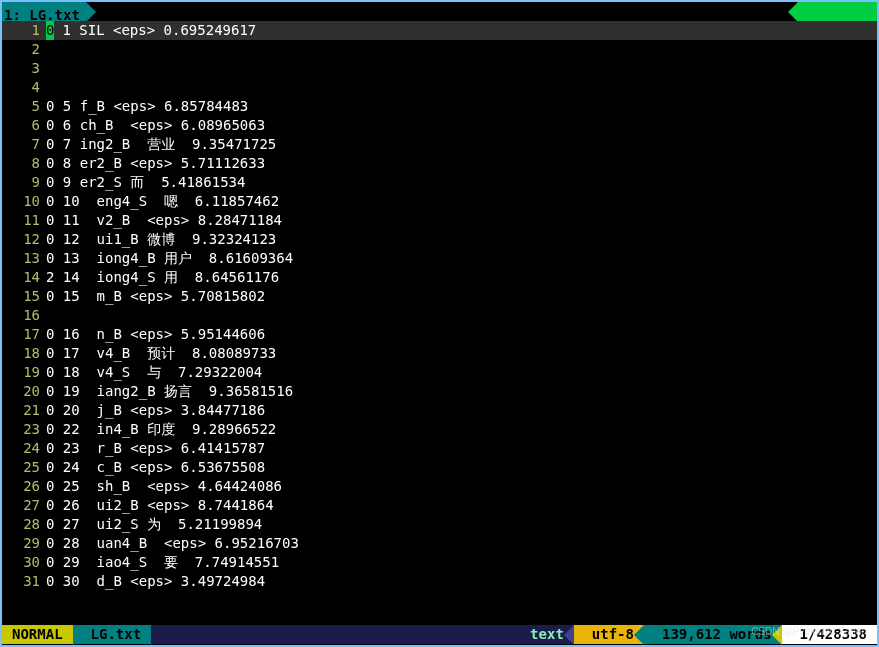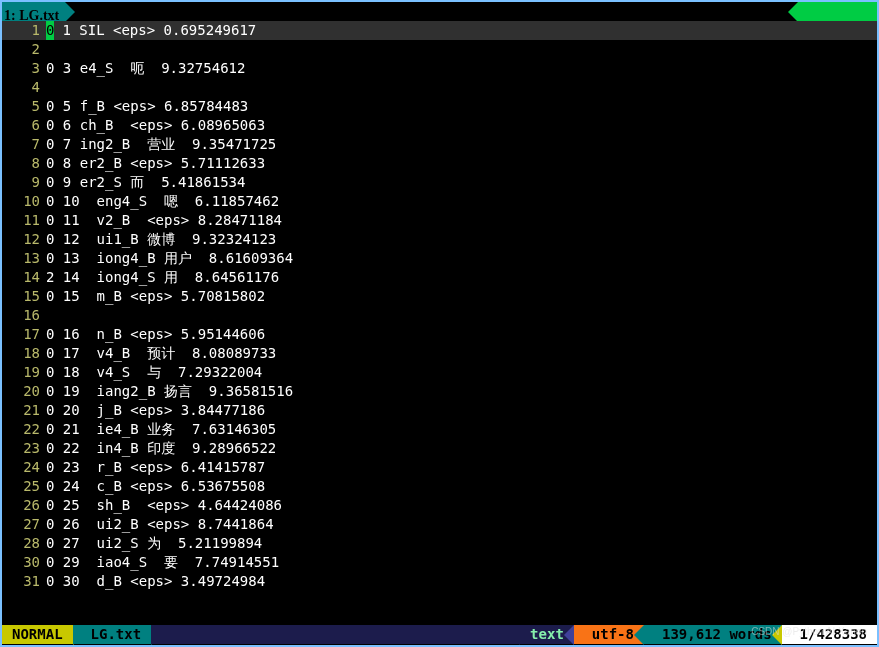--- a/index.html
+++ b/index.html
@@ -19,21 +19,20 @@
     display: flex;
     align-items: stretch;
     overflow: hidden;
   }
   .tab-active {
     background: #008080;
     color: #000;
     padding: 4px 6px 0 2px;
     position: relative;
     font-weight: bold;
-    font-family: Liberation Serif, serif;
   }
   .tab-active::after {
     content: "";
     position: absolute;
     right: -10px; top: 0;
     border-top: 10px solid transparent;
     border-bottom: 10px solid transparent;
     border-left: 10px solid #008080;
   }
   .tabfill { flex: 1; background: #000; }
@@ -107,21 +106,21 @@
     border-top:10px solid transparent; border-bottom:10px solid transparent;
     border-left:10px solid #008080;
   }
   .seg-gap { background: #1c1c4c; flex:1; }
   .seg-ft { background:#1c1c4c; color:#86efac; }
   .seg-ft::before {
     content:""; position:absolute; left:-10px; top:0;
     border-top:10px solid transparent; border-bottom:10px solid transparent;
     border-right:10px solid #1c1c4c;
   }
-  .seg-enc { background:#f97316; color:#000; padding-left:18px; }
+  .seg-enc { background:#eab308; color:#000; padding-left:18px; }
   .seg-enc::before {
     content:""; position:absolute; left:-10px; top:0;
     border-top:10px solid transparent; border-bottom:10px solid transparent;
     border-right:10px solid #40409a;
   }
   .seg-words { background:#008080; color:#000000; padding-left:18px; }
   .seg-words::before {
     content:""; position:absolute; left:-10px; top:0;
     border-top:10px solid transparent; border-bottom:10px solid transparent;
     border-right:10px solid #008080;
@@ -155,46 +154,46 @@
     <div class="tab-active">
       <span>1</span>: <span>LG.txt</span>
     </div>
     <div class="tabfill"></div>
     <div class="tab-right">buffers</div>
   </div>
 
   <div class="editor" id="editor">
       <div class="row cursorline"><span class="gutter">1</span><span class="code"><span class="cursor-cell">0</span> 1 SIL &lt;eps&gt; 0.695249617</span></div>
       <div class="row"><span class="gutter">2</span></div>
-      <div class="row"><span class="gutter">3</span><span class="code">0 3 e4_S  呃  9.32754612</span></div>
+      <div class="row"><span class="gutter">3</span></div>
       <div class="row"><span class="gutter">4</span></div>
       <div class="row"><span class="gutter">5</span><span class="code">0 5 f_B &lt;eps&gt; 6.85784483</span></div>
       <div class="row"><span class="gutter">6</span><span class="code">0 6 ch_B  &lt;eps&gt; 6.08965063</span></div>
       <div class="row"><span class="gutter">7</span><span class="code">0 7 ing2_B  营业  9.35471725</span></div>
       <div class="row"><span class="gutter">8</span><span class="code">0 8 er2_B &lt;eps&gt; 5.71112633</span></div>
       <div class="row"><span class="gutter">9</span><span class="code">0 9 er2_S 而  5.41861534</span></div>
       <div class="row"><span class="gutter">10</span><span class="code">0 10  eng4_S  嗯  6.11857462</span></div>
       <div class="row"><span class="gutter">11</span><span class="code">0 11  v2_B  &lt;eps&gt; 8.28471184</span></div>
       <div class="row"><span class="gutter">12</span><span class="code">0 12  ui1_B 微博  9.32324123</span></div>
       <div class="row"><span class="gutter">13</span><span class="code">0 13  iong4_B 用户  8.61609364</span></div>
       <div class="row"><span class="gutter">14</span><span class="code">2 14  iong4_S 用  8.64561176</span></div>
       <div class="row"><span class="gutter">15</span><span class="code">0 15  m_B &lt;eps&gt; 5.70815802</span></div>
       <div class="row"><span class="gutter">16</span></div>
       <div class="row"><span class="gutter">17</span><span class="code">0 16  n_B &lt;eps&gt; 5.95144606</span></div>
       <div class="row"><span class="gutter">18</span><span class="code">0 17  v4_B  预计  8.08089733</span></div>
       <div class="row"><span class="gutter">19</span><span class="code">0 18  v4_S  与  7.29322004</span></div>
       <div class="row"><span class="gutter">20</span><span class="code">0 19  iang2_B 扬言  9.36581516</span></div>
       <div class="row"><span class="gutter">21</span><span class="code">0 20  j_B &lt;eps&gt; 3.84477186</span></div>
-      <div class="row"><span class="gutter">22</span><span class="code">0 21  ie4_B 业务  7.63146305</span></div>
       <div class="row"><span class="gutter">23</span><span class="code">0 22  in4_B 印度  9.28966522</span></div>
       <div class="row"><span class="gutter">24</span><span class="code">0 23  r_B &lt;eps&gt; 6.41415787</span></div>
       <div class="row"><span class="gutter">25</span><span class="code">0 24  c_B &lt;eps&gt; 6.53675508</span></div>
       <div class="row"><span class="gutter">26</span><span class="code">0 25  sh_B  &lt;eps&gt; 4.64424086</span></div>
       <div class="row"><span class="gutter">27</span><span class="code">0 26  ui2_B &lt;eps&gt; 8.7441864</span></div>
       <div class="row"><span class="gutter">28</span><span class="code">0 27  ui2_S 为  5.21199894</span></div>
+      <div class="row"><span class="gutter">29</span><span class="code">0 28  uan4_B  &lt;eps&gt; 6.95216703</span></div>
       <div class="row"><span class="gutter">30</span><span class="code">0 29  iao4_S  要  7.74914551</span></div>
       <div class="row"><span class="gutter">31</span><span class="code">0 30  d_B &lt;eps&gt; 3.49724984</span></div>
     </div>
 
   <div class="status">
     <div class="seg seg-mode">
       <span>NORMAL</span>
     </div>
     <div class="seg seg-file">
       <span>LG.txt</span>

